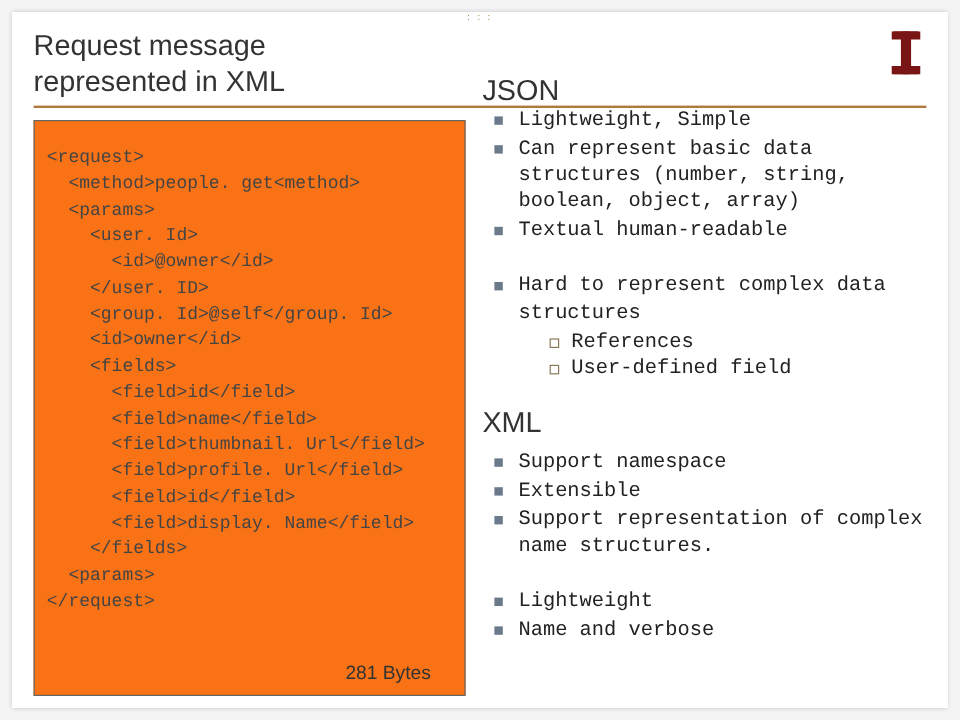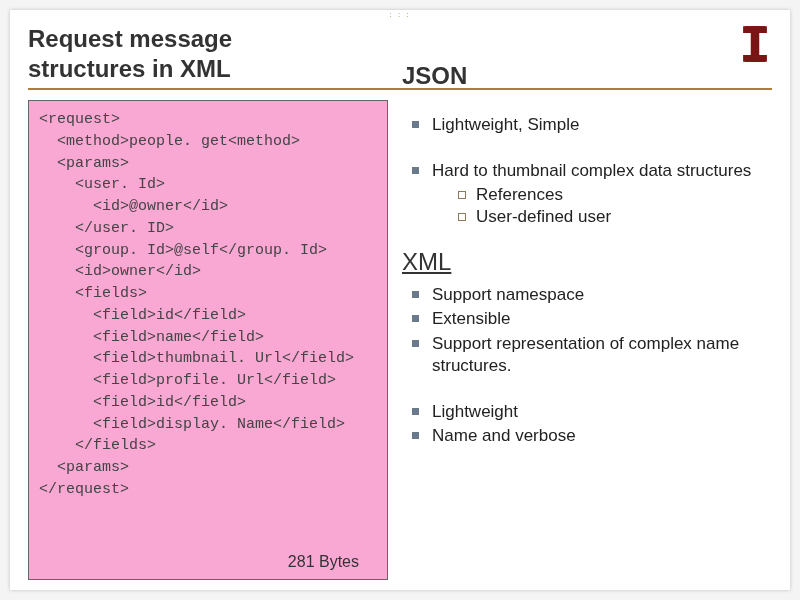--- a/index.html
+++ b/index.html
@@ -38,41 +38,40 @@
     border-bottom: 2px solid #b07a3a;
     display: flex;
     align-items: flex-start;
     justify-content: space-between;
   }
   .title-text {
     font-size: 24px;
     color: #333;
     line-height: 1.25;
     padding-top: 4px;
-    font-weight: bold;
   }
   .logo {
     width: 34px;
     height: 44px;
     margin-top: 2px;
   }
   .content {
     position: absolute;
     top: 90px;
     left: 18px;
     right: 18px;
     bottom: 10px;
     display: flex;
     gap: 14px;
   }
   .code-box {
     width: 360px;
     border: 1px solid #666;
-    background: #f9a8d4;
-    padding: 8px 10px 8px 10px;
+    background: #f97316;
+    padding: 20px 10px 8px 10px;
     font-family: "Courier New", monospace;
     font-size: 15px;
     color: #444;
     line-height: 1.45;
     position: relative;
     white-space: pre;
   }
   .byte-label {
     position: absolute;
     bottom: 6px;
@@ -85,25 +84,26 @@
     flex: 1;
     font-size: 17px;
     color: #222;
   }
   .section-heading {
     font-size: 24px;
     color: #333;
     margin-bottom: 10px;
     margin-top: 0;
   }
-  .section-heading.json-h { margin-top: -38px; margin-bottom: 24px; font-weight: bold; }
+  .section-heading.json-h { margin-top: -38px; margin-bottom: 0; }
   ul.bullets {
     list-style: none;
     margin: 0 0 14px 6px;
     padding: 0;
+    font-family: Liberation Mono, monospace;
   }
   ul.bullets > li {
     position: relative;
     padding-left: 24px;
     margin-bottom: 2px;
     line-height: 1.3;
   }
   ul.bullets > li::before {
     content: "";
     position: absolute;
@@ -127,32 +127,32 @@
     content: "";
     position: absolute;
     left: 2px;
     top: 7px;
     width: 6px;
     height: 6px;
     border: 1px solid #8a7a5a;
     background: #fff;
   }
   .gap { height: 10px; }
-  .xml-h { margin-top: 20px; margin-bottom: 8px; text-decoration: underline; }
+  .xml-h { margin-top: 20px; margin-bottom: 8px; }
 </style>
 </head>
 <body>
 
 <div class="slide">
   <div class="top-dots">: : :</div>
 
   <div class="title-bar">
     <div class="title-text">
       <div>Request message</div>
-      <div>structures in XML</div>
+      <div>represented in XML</div>
     </div>
     <svg class="logo" viewBox="0 0 40 50">
       <path d="M6 4 h28 v8 h-9 v26 h9 v8 h-28 v-8 h9 v-26 h-9 z" fill="#7a1515"></path>
       <rect x="17" y="4" width="6" height="42" fill="#7a1515"></rect>
       <rect x="8" y="4" width="24" height="7" fill="#7a1515"></rect>
       <rect x="8" y="39" width="24" height="7" fill="#7a1515"></rect>
     </svg>
   </div>
 
   <div class="content">
@@ -176,30 +176,32 @@
 <span>  &lt;params&gt;</span>
 <span>&lt;/request&gt;</span>
       <div class="byte-label">281 Bytes</div>
     </div>
 
     <div class="right-col">
       <div class="section-heading json-h">JSON</div>
 
       <ul class="bullets">
         <li>Lightweight, Simple</li>
+        <li>Can represent basic data structures (number, string, boolean, object, array)</li>
+        <li>Textual human-readable</li>
       </ul>
 
       <div class="gap"></div>
 
       <ul class="bullets">
         <li>
-          <span>Hard to thumbnail complex data structures</span>
+          <span>Hard to represent complex data structures</span>
           <ul class="sub">
             <li>References</li>
-            <li>User-defined user</li>
+            <li>User-defined field</li>
           </ul>
         </li>
       </ul>
 
       <div class="section-heading xml-h">XML</div>
 
       <ul class="bullets">
         <li>Support namespace</li>
         <li>Extensible</li>
         <li>Support representation of complex name structures.</li>

